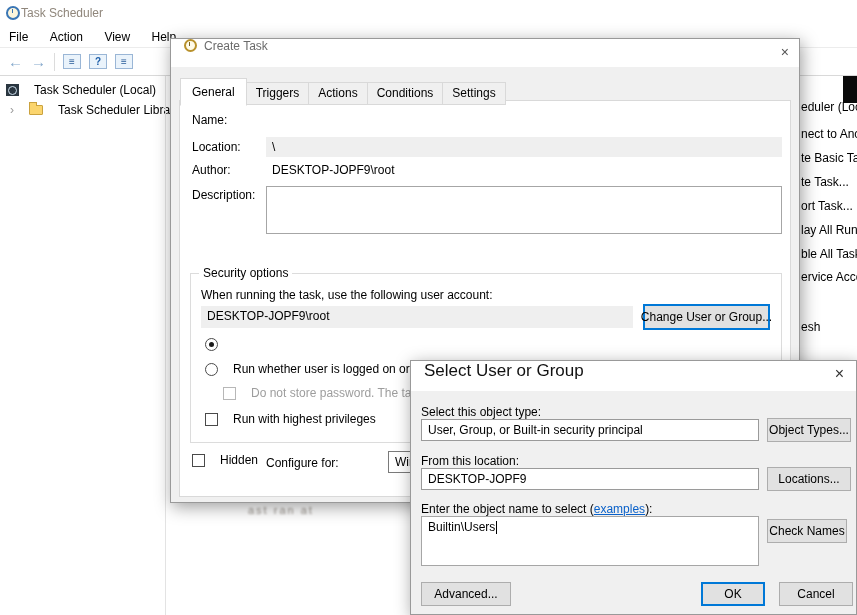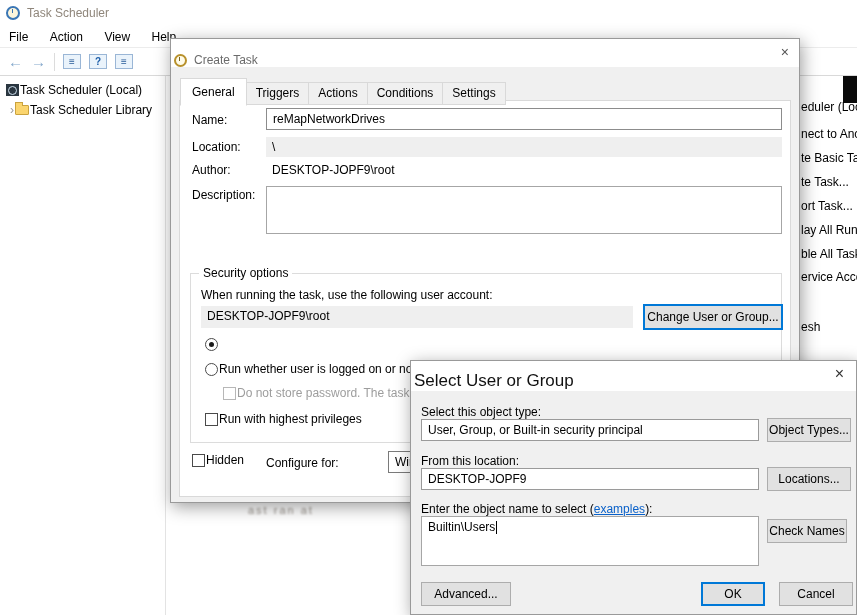--- a/index.html
+++ b/index.html
@@ -1,44 +1,44 @@
 <!DOCTYPE html>
 <html><head>
 <meta charset="utf-8">
 <style>
   *{margin:0;padding:0;box-sizing:border-box}
   html,body{width:857px;height:615px}
   body{font-family:"Liberation Sans",sans-serif;font-size:12px;color:#000;background:#fff;position:relative;overflow:hidden}
   .abs{position:absolute}
   
   .mw-titlebar{left:0;top:0;right:0;height:26px;display:flex;align-items:center;padding-left:6px}
-  .mw-title{color:#8f867b;margin-left:7px}
+  .mw-title{color:#8f867b;margin-left:1px}
   .ts-app-icon{width:14px;height:14px;border-radius:50%;border:2px solid #3a76b5;background:#fdf6dc;display:inline-block;position:relative;flex:none}
   .ts-app-icon::after{content:"";position:absolute;left:4px;top:1px;width:1px;height:4px;background:#3a76b5}
   .menubar{left:0;top:26px;right:0;height:22px;border-bottom:1px solid #ececec}
   .menu-item{display:inline-block;padding:4px 9px;cursor:default}
   .toolbar{left:0;top:48px;right:0;height:28px;border-bottom:1px solid #d9d9d9;display:flex;align-items:center;gap:8px;padding-left:8px}
   .arrow{color:#85a9cc;font-size:15px;line-height:15px}
   .tb-sep{width:1px;height:18px;background:#dcdcdc}
   .tool-box{display:inline-block;width:18px;height:15px;border:1px solid #9ab6d6;background:#eaf3fb;color:#2a5c99;font-size:10px;line-height:13px;text-align:center}
   .tool-box.help{color:#1c5da8;font-weight:bold}
-  .row{position:absolute;display:flex;align-items:center;gap:1px;white-space:nowrap}
+  .row{position:absolute;display:flex;align-items:center;gap:15px;white-space:nowrap}
   .tree-label{white-space:nowrap}
   .dark-ico{width:13px;height:12px;background:#2a3640;display:inline-block;position:relative;flex:none}
   .dark-ico::after{content:"";position:absolute;left:2px;top:2px;width:7px;height:7px;border-radius:50%;border:1px solid #cfe0ee}
   .chev{color:#9a9a9a}
   .folder{width:14px;height:10px;background:#fbd56e;border:1px solid #caa23e;display:inline-block;position:relative;border-radius:1px;flex:none}
   .folder::before{content:"";position:absolute;left:-1px;top:-4px;width:6px;height:3px;background:#fbd56e;border:1px solid #caa23e;border-bottom:none}
   .vdiv{left:165px;top:76px;bottom:0;width:1px;background:#e3e3e3}
   .frag{position:absolute;left:801px;white-space:nowrap}
   .blackbox{left:843px;top:76px;width:14px;height:27px;background:#0a0a0a}
   .blurtext{color:#98928b;filter:blur(1.2px);letter-spacing:2px;font-size:11px;white-space:nowrap}
   
   .dialog{position:absolute;background:#f0f0f0;border:1px solid #999;box-shadow:2px 4px 16px rgba(0,0,0,.38)}
-  .dlg-titlebar{position:absolute;left:0;top:0;right:0;height:28px;background:#fff;display:flex;align-items:flex-end;padding:0 3px}
+  .dlg-titlebar{position:absolute;left:0;top:0;right:0;height:28px;background:#fff;display:flex;align-items:flex-start;padding:0 13px}
   .dlg-close{position:absolute;top:5px;right:10px;font-size:14px;color:#555;cursor:default;line-height:16px}
   .clock-ico{width:13px;height:13px;border-radius:50%;border:2px solid #b8912c;background:#fffbe8;display:inline-block;position:relative;flex:none}
   .clock-ico::after{content:"";position:absolute;left:3px;top:1px;width:1px;height:4px;background:#7a6420}
   .ct-title{color:#6b6b6b;margin-left:7px}
   .tabs{position:absolute;left:9px;top:39px;display:flex;align-items:flex-end;z-index:2}
   .tab{padding:3px 9px 4px;border:1px solid #d9d9d9;background:#f0f0f0;margin-right:-1px}
   .tab.active{background:#fff;padding:6px 11px;margin-bottom:-1px;border-bottom:1px solid #fff;z-index:3;position:relative}
   .tab-page{position:absolute;left:8px;right:8px;top:61px;bottom:5px;background:#fff;border:1px solid #d9d9d9}
   .lbl{position:absolute;white-space:nowrap}
   .field{position:absolute;background:#fff;border:1px solid #8c8c8c;padding:3px 6px;white-space:nowrap;overflow:hidden}
@@ -122,36 +122,35 @@
   <div class="tabs">
     <span class="tab active">General</span>
     <span class="tab">Triggers</span>
     <span class="tab">Actions</span>
     <span class="tab">Conditions</span>
     <span class="tab">Settings</span>
   </div>
 
   <div class="tab-page">
     <span class="lbl" style="left:12px;top:12px">Name:</span>
-    <div class="field" style="left:86px;top:7px;width:516px;height:22px">reMapNetworkDrives</div>
 
     <span class="lbl" style="left:12px;top:39px">Location:</span>
     <div class="ro-band" style="left:86px;top:36px;width:516px;height:20px">\</div>
 
     <span class="lbl" style="left:12px;top:62px">Author:</span>
     <span class="lbl" style="left:92px;top:62px">DESKTOP-JOPF9\root</span>
 
     <span class="lbl" style="left:12px;top:87px">Description:</span>
     <div class="ta" style="left:86px;top:85px;width:516px;height:48px"></div>
 
     <div class="grp" style="left:10px;top:172px;width:592px;height:170px">
       <span class="grp-legend">Security options</span>
       <span class="lbl" style="left:10px;top:14px">When running the task, use the following user account:</span>
       <div class="ro-band" style="left:10px;top:32px;width:432px;height:22px">DESKTOP-JOPF9\root</div>
-      <div class="btn focus" style="left:452px;top:30px;width:140px;height:26px">Change User or Group...</div>
+      <div class="btn focus" style="left:452px;top:30px;width:127px;height:26px">Change User or Group...</div>
 
       <div class="row" style="left:14px;top:64px">
         <span class="radio sel"></span>
       </div>
       <div class="row" style="left:14px;top:88px">
         <span class="radio"></span>
         <span>Run whether user is logged on or no</span>
       </div>
       <div class="row" style="left:32px;top:112px">
         <span class="cb dis"></span>

